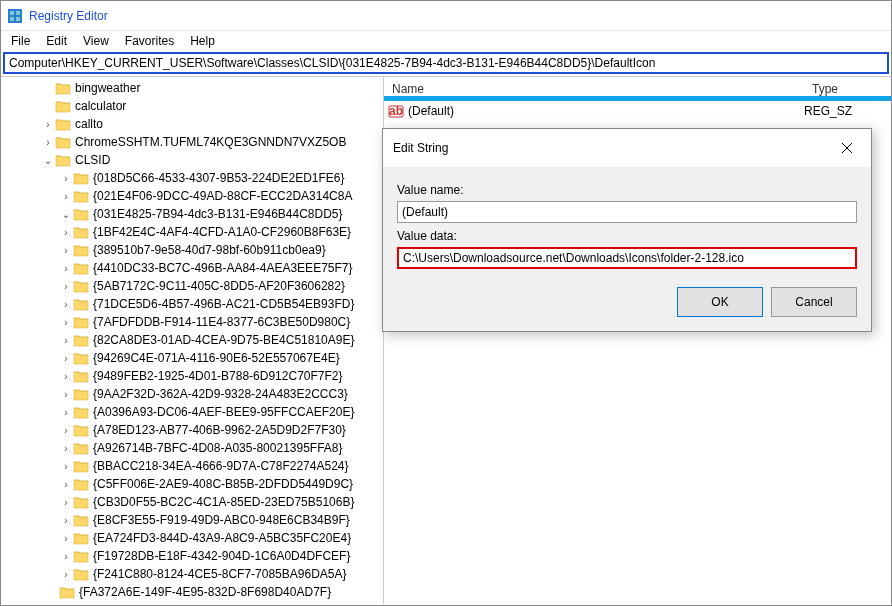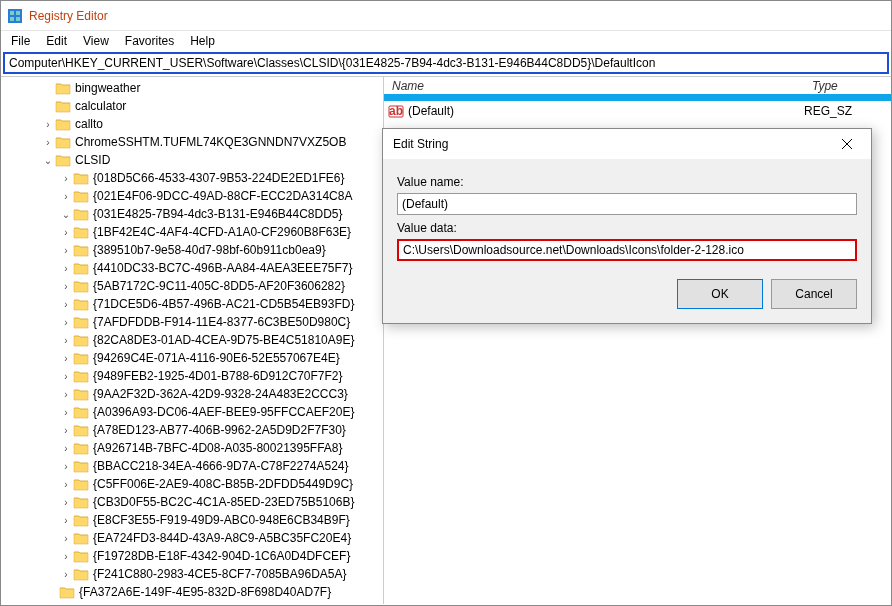--- a/index.html
+++ b/index.html
@@ -1,40 +1,40 @@
 <!DOCTYPE html>
 <html><head>
 <meta charset="utf-8">
 <style>
 * { box-sizing: border-box; margin: 0; padding: 0; font-family: "Segoe UI", Tahoma, sans-serif; font-size: 12px; }
 body { background: #fff; width: 892px; height: 606px; overflow: hidden; border: 1px solid #888; }
 .titlebar { height: 30px; background: #fff; display: flex; align-items: center; padding: 0 6px; border-bottom: 1px solid #e5e5e5; }
 .titlebar .app-icon { width: 16px; height: 16px; margin-right: 6px; display: flex; align-items: center; justify-content: center; }
-.titlebar .title { color: #c2410c; }
+.titlebar .title { color: #1d4ed8; }
 .menubar { height: 20px; display: flex; align-items: center; padding: 0 2px; }
 .menubar span { padding: 2px 8px; cursor: default; }
 .addressbar { height: 22px; display: flex; align-items: center; border: 2px solid #1d4ed8; margin: 1px 2px 2px 2px; padding: 0 4px; }
 .addressbar span { white-space: nowrap; overflow: hidden; }
 .content { display: flex; height: calc(606px - 30px - 20px - 28px); border-top: 1px solid #ccc; }
 .tree { width: 383px; overflow: hidden; border-right: 1px solid #ccc; padding-top: 2px; }
 .list { flex: 1; overflow: hidden; position: relative; }
-.list-header { display: flex; height: 24px; align-items: center; border-bottom: 7px solid #0ea5e9; font-style: italic; }
+.list-header { display: flex; height: 24px; align-items: flex-end; border-bottom: 5px solid #0ea5e9; }
 .list-header .col { padding: 0 8px; color: #333; }
 .list-row { display: flex; align-items: center; height: 20px; padding: 0 4px; }
 .list-row .icon { width: 16px; height: 16px; margin-right: 4px; }
 .tree-row { display: flex; align-items: center; height: 18px; white-space: nowrap; overflow: hidden; }
 .tree-row .exp { width: 14px; text-align: center; color: #555; font-size: 10px; cursor: default; }
 .tree-row .folder { width: 16px; height: 14px; margin-right: 4px; flex-shrink: 0; }
 .tree-row .label { white-space: nowrap; }
 .tree-row.selected .label { outline: 2px solid #d00; outline-offset: 1px; }
 .indent-0 { padding-left: 40px; }
 .indent-1 { padding-left: 58px; }
 .indent-2 { padding-left: 76px; }
 .dialog { position: absolute; left: 382px; top: 128px; width: 490px; background: #f0f0f0; border: 1px solid #888; box-shadow: 3px 3px 12px rgba(0,0,0,0.25); }
-.dialog-title { height: 30px; display: flex; align-items: center; justify-content: space-between; padding: 0 4px 0 10px; background: #fff; }
+.dialog-title { height: 38px; display: flex; align-items: center; justify-content: space-between; padding: 0 4px 0 10px; background: #fff; }
 .dialog-title .close { width: 40px; height: 26px; display: flex; align-items: center; justify-content: center; font-size: 14px; }
 .dialog-body { padding: 10px 14px 0 14px; }
 .dialog-body .lbl { margin: 6px 0 4px 0; }
 .dialog-body input { width: 100%; height: 22px; border: 1px solid #999; padding: 0 4px; font-size: 12px; background: #fff; }
 .dialog-body input.hl { border: 2px solid #d00; }
 .dialog-buttons { display: flex; justify-content: flex-end; gap: 8px; padding: 18px 14px 14px 14px; }
 .dialog-buttons button { width: 86px; height: 30px; border: 1px solid #999; background: #e1e1e1; cursor: default; }
 .dialog-buttons button.default { border: 1px solid #0078d7; background:#e1e1e1; }
 svg { display: block; }
 </style>
@@ -339,21 +339,21 @@
         <span class="label">{F19728DB-E18F-4342-904D-1C6A0D4DFCEF}</span>
       </div>
       <div class="tree-row indent-1">
         <span class="exp">›</span>
         <span class="folder">
           <svg width="16" height="14" viewBox="0 0 16 14">
             <path d="M1 3 h5 l1 1 h8 v9 H1 Z" fill="#ffd86b" stroke="#d4a62a" stroke-width="0.5"></path>
             <path d="M1 3 h5 l1 1 h8" fill="none" stroke="#d4a62a" stroke-width="0.5"></path>
           </svg>
         </span>
-        <span class="label">{F241C880-2983-4CE5-8CF7-7085BA96DA5A}</span>
+        <span class="label">{F241C880-8124-4CE5-8CF7-7085BA96DA5A}</span>
       </div>
       <div class="tree-row indent-1">
         <span class="folder">
           <svg width="16" height="14" viewBox="0 0 16 14">
             <path d="M1 3 h5 l1 1 h8 v9 H1 Z" fill="#ffd86b" stroke="#d4a62a" stroke-width="0.5"></path>
             <path d="M1 3 h5 l1 1 h8" fill="none" stroke="#d4a62a" stroke-width="0.5"></path>
           </svg>
         </span>
         <span class="label">{FA372A6E-149F-4E95-832D-8F698D40AD7F}</span>
       </div>

